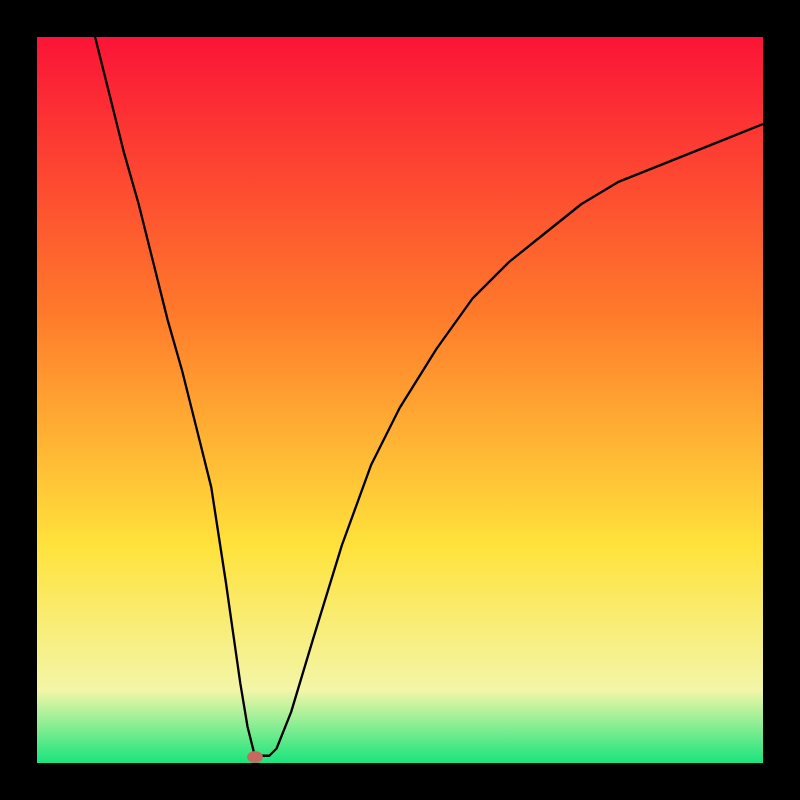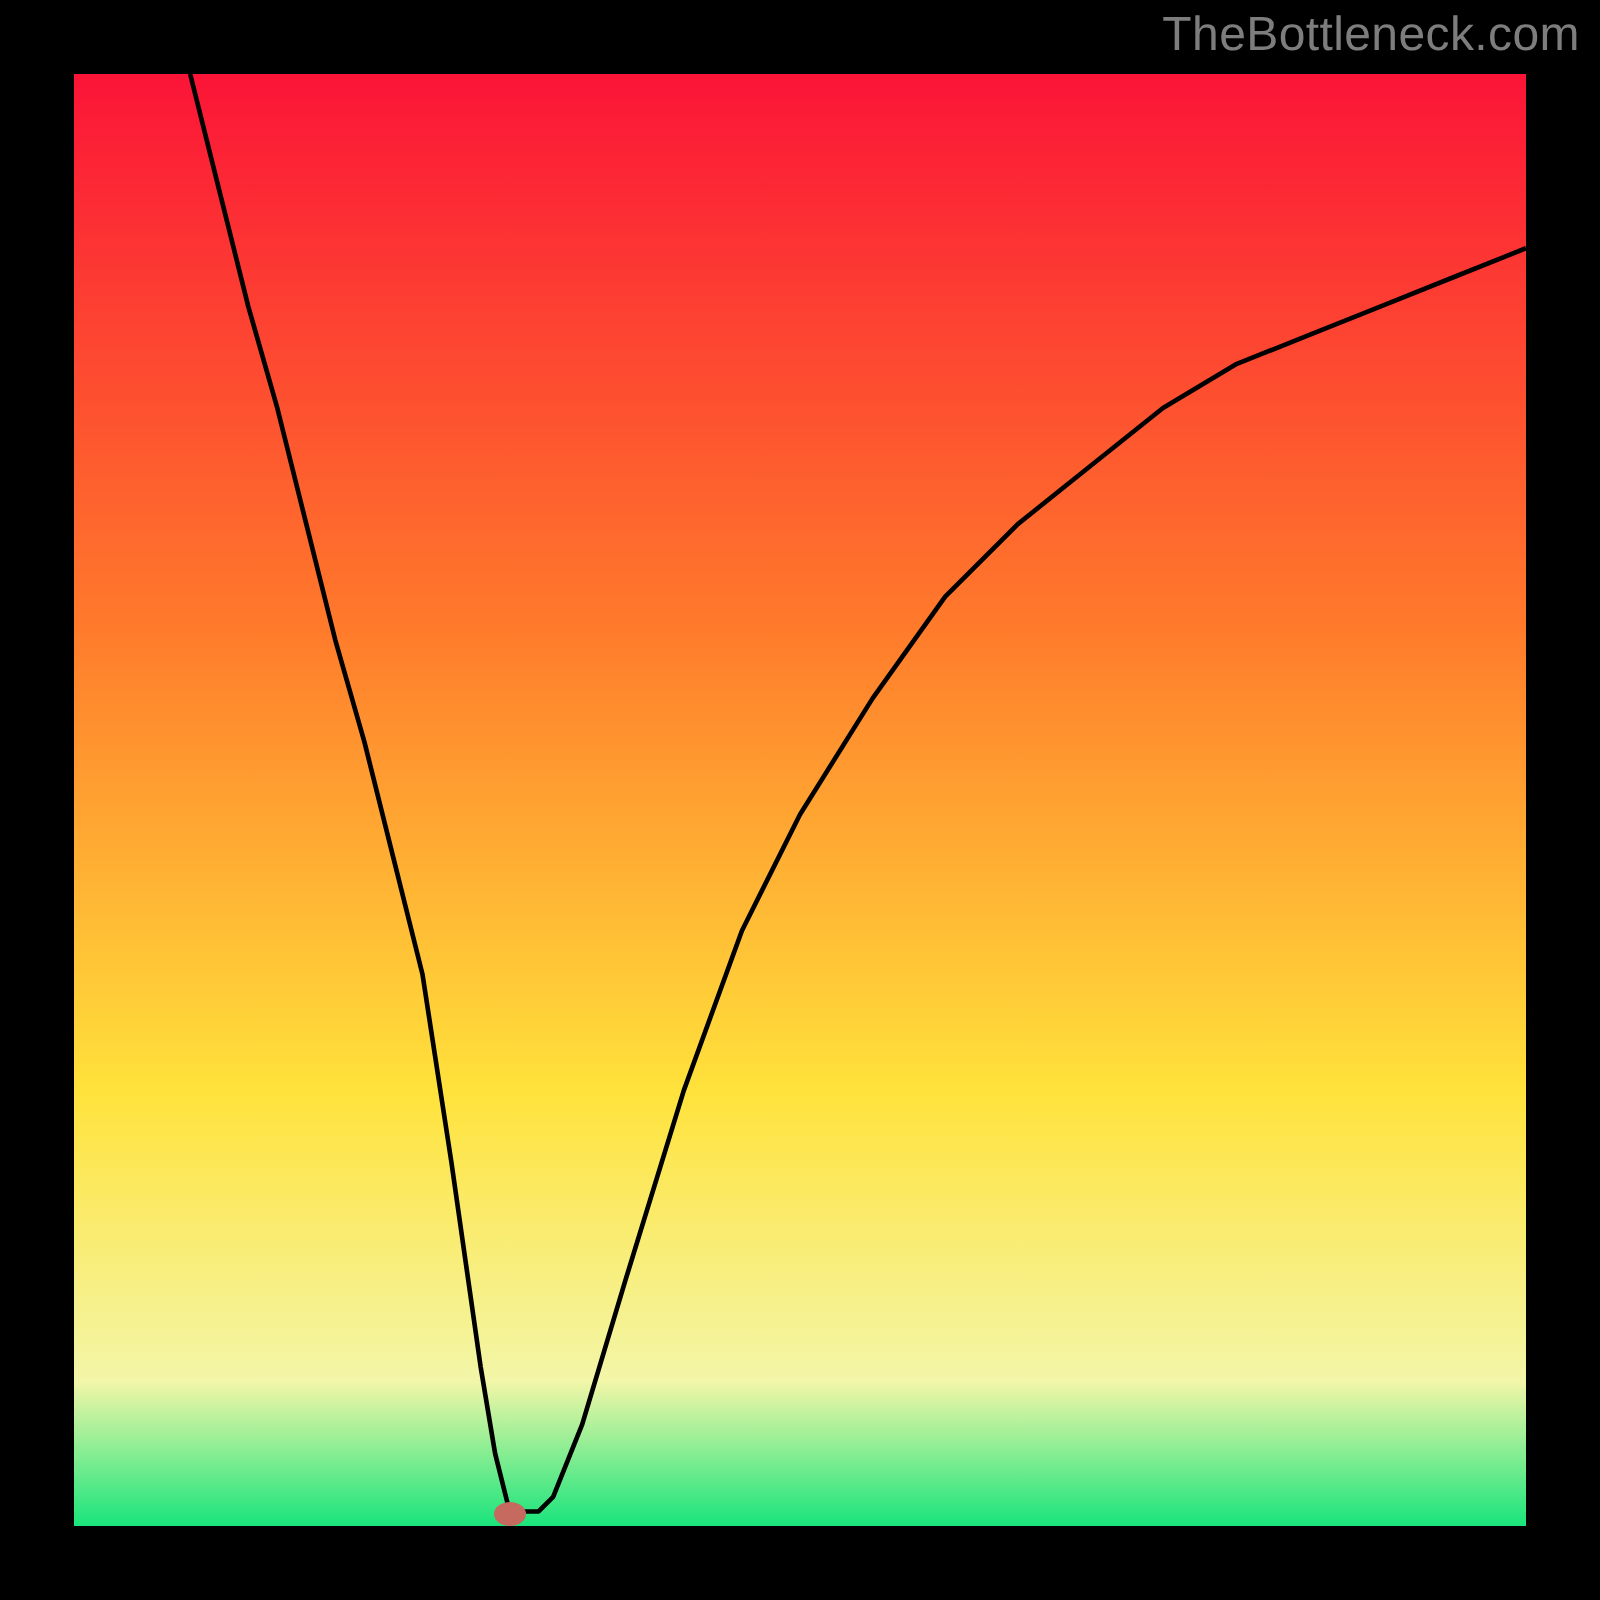--- a/index.html
+++ b/index.html
@@ -51,21 +51,20 @@
     border-radius: 50% / 50%;
     transform: translate(-50%, -50%);
     z-index: 2;
   }
 </style>
 </head>
 <body>
 
 <div class="frame">
 
-  <div class="watermark">TheBottleneck.com</div>
 
   <svg class="plot-area" viewBox="0 0 100 100" preserveAspectRatio="none">
     <defs>
       <linearGradient id="bg-grad" x1="0" y1="0" x2="0" y2="1">
         <stop offset="0%" stop-color="#fb1437"></stop>
         <stop offset="38%" stop-color="#ff7a2b"></stop>
         <stop offset="70%" stop-color="#ffe23b"></stop>
         <stop offset="90%" stop-color="#f3f6a8"></stop>
         <stop offset="100%" stop-color="#19e47c"></stop>
       </linearGradient>

